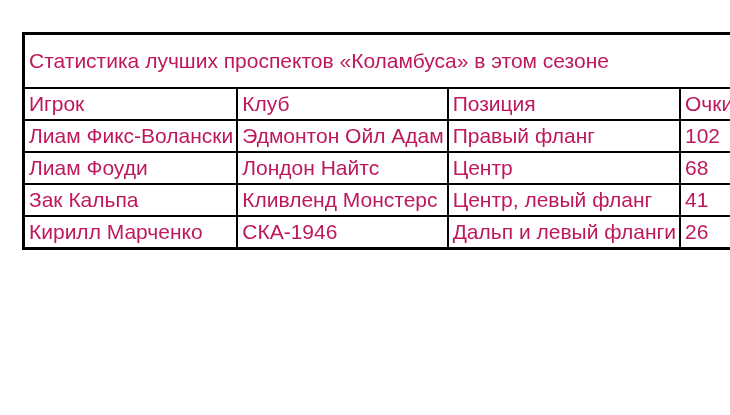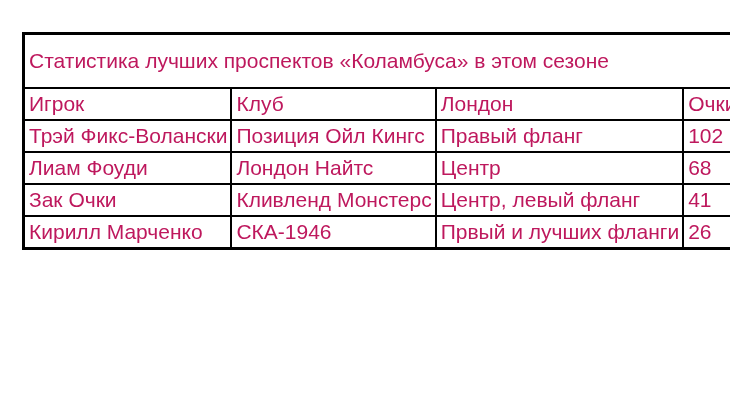--- a/index.html
+++ b/index.html
@@ -62,42 +62,42 @@
         <col style="width: 223px;">
         <col style="width: 56px;">
       </colgroup>
     <tbody>
       <tr class="title-row">
         <td class="title-cell" colspan="4">Статистика лучших проспектов «Коламбуса» в этом сезоне</td>
       </tr>
       <tr class="header-row" id="header-row">
           <td>Игрок</td>
           <td>Клуб</td>
-          <td>Лондон</td>
+          <td>Позиция</td>
           <td>Очки</td>
         </tr>
     <tr class="data-row">
-          <td>Трэй Фикс-Волански</td>
-          <td>Позиция Ойл Кингс</td>
+          <td>Лиам Фикс-Волански</td>
+          <td>Эдмонтон Ойл Адам</td>
           <td>Правый фланг</td>
           <td>102</td>
         </tr>
         <tr class="data-row">
           <td>Лиам Фоуди</td>
           <td>Лондон Найтс</td>
           <td>Центр</td>
           <td>68</td>
         </tr>
         <tr class="data-row">
-          <td>Зак Очки</td>
+          <td>Зак Кальпа</td>
           <td>Кливленд Монстерс</td>
           <td>Центр, левый фланг</td>
           <td>41</td>
         </tr>
         <tr class="data-row">
           <td>Кирилл Марченко</td>
           <td>СКА-1946</td>
-          <td>Првый и лучших фланги</td>
+          <td>Дальп и левый фланги</td>
           <td>26</td>
         </tr>
       </tbody>
   </table>
 </div>
 
 </body></html>

